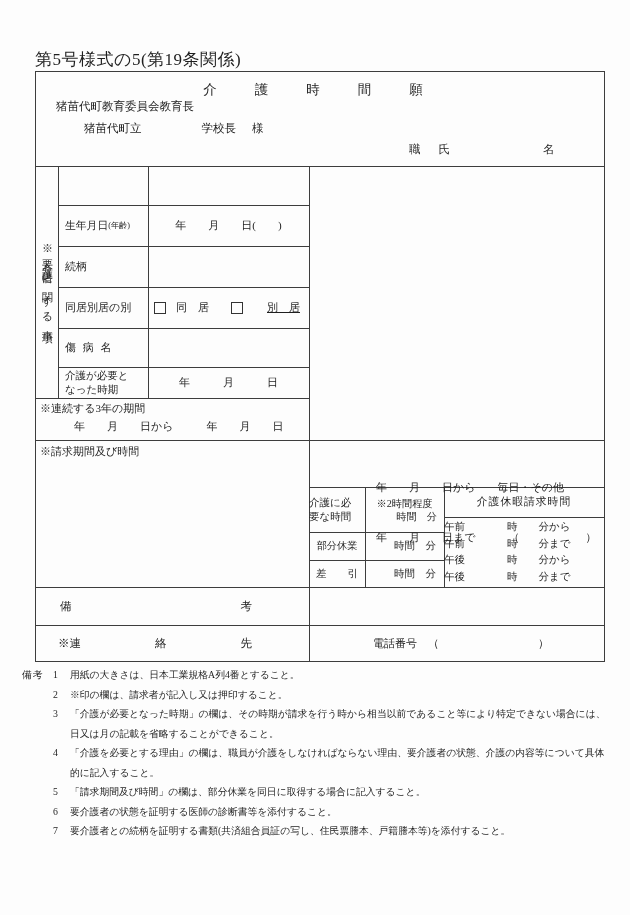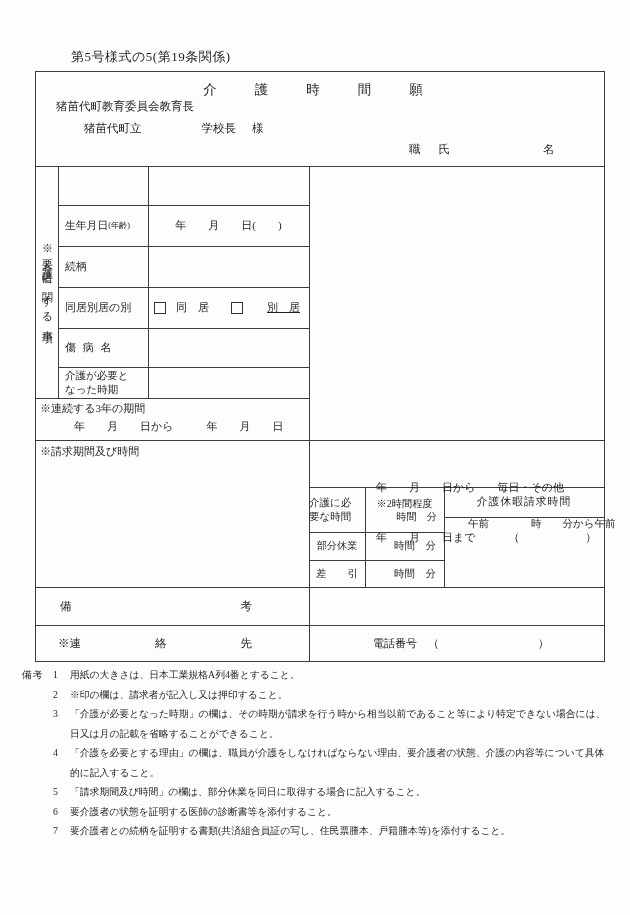--- a/index.html
+++ b/index.html
@@ -5,21 +5,21 @@
   html,body{margin:0;padding:0;background:#e8e8e8;}
   .page{
     position:relative;width:630px;height:915px;background:#fdfdfd;
     font-family:"Liberation Serif","DejaVu Serif",serif;color:#1f1f1f;
     overflow:hidden;margin:0 auto;
   }
   .abs{position:absolute;}
   .line{position:absolute;background:#3d3d3d;}
   .h{height:1px;} .v{width:1px;}
   .box{position:absolute;left:35px;top:71px;width:568px;height:589px;border:1.4px solid #3d3d3d;background:#fdfdfd;} 
-  .formno{left:35px;top:48px;font-size:13px;letter-spacing:.5px;margin-left:36px;}
+  .formno{left:35px;top:48px;font-size:17px;letter-spacing:.5px;}
   .title{left:0;top:9px;width:100%;text-align:center;font-size:13.5px;letter-spacing:38px;text-indent:24px;white-space:nowrap;}
   .addr1{left:20px;top:27px;font-size:11.5px;}
   .addr2{left:20px;top:49px;font-size:11.5px;margin-left:28px;}
   .addr2 .school{margin-left:60px;} .addr2 .sama{margin-left:16px;}
   .sig{left:373px;top:70px;font-size:11.5px;}
   .sig .shi{margin-left:18px;} .sig .mei{margin-left:93px;}
   .vertlabel{
     left:0;top:94px;width:22px;height:232px;display:flex;align-items:center;justify-content:center;
     writing-mode:vertical-rl;text-orientation:upright;font-size:11px;letter-spacing:4px;
   }
@@ -34,21 +34,21 @@
   .sec3yr-range{left:38px;top:347px;font-size:11px;white-space:pre;}
   .claim-label{left:4px;top:372px;font-size:11px;}
   .daterange{left:340px;top:374px;font-size:11px;line-height:16.5px;white-space:pre;}
   .tt-c1{left:273px;width:56px;padding-left:0;box-sizing:border-box;justify-content:center;}
   .tt-c2{left:329px;width:79px;box-sizing:border-box;}
   .tt-r1{top:415px;height:45px;} .tt-r2{top:460px;height:28px;} .tt-r3{top:488px;height:27px;}
   .tt-c2-inner{width:100%;display:flex;flex-direction:column;line-height:13px;font-size:10.2px;}
   .tt-c2-l1{text-align:center;} .tt-c2-l2{text-align:right;padding-right:7px;}
   .tt-val{justify-content:flex-end;padding-right:8px;font-size:10.5px;}
   .c3head{left:408px;top:415px;width:160px;height:30px;justify-content:center;font-size:10.8px;letter-spacing:1px;}
-  .c3body{left:408px;top:445px;width:160px;height:70px;display:flex;flex-direction:row;justify-content:space-evenly;padding-left:24px;box-sizing:border-box;font-size:10.5px;white-space:pre;}
+  .c3body{left:408px;top:445px;width:160px;height:70px;display:flex;flex-direction:column;justify-content:space-evenly;padding-left:0;box-sizing:border-box;font-size:10.5px;white-space:pre;}
   .remarks-l{left:0;top:515px;width:273px;height:38px;justify-content:space-between;padding-left:24px;padding-right:57px;box-sizing:border-box;font-size:11.5px;}
   .contact-l{left:0;top:553px;width:273px;height:36px;justify-content:space-between;padding-left:22px;padding-right:57px;box-sizing:border-box;font-size:11.5px;}
   .phone{left:273px;top:553px;width:295px;height:36px;padding-left:64px;box-sizing:border-box;font-size:11px;white-space:pre;font-family:Liberation Mono, monospace;}
   .footnotes{position:absolute;left:22px;top:665px;width:592px;font-size:9.8px;line-height:19.5px;}
   .fn-head{position:absolute;left:0;top:0;letter-spacing:1px;}
   .fn-items{margin-left:31px;}
   .fn-item{display:flex;}
   .fn-num{width:17px;flex:none;}
   .fn-text{flex:1;}
 </style>
@@ -111,20 +111,21 @@
         <span style="margin-left:24px;text-decoration:underline;">別　居</span>
     </div>
 
     <div class="cell lblcell" style="top:256px;height:39px;letter-spacing:2px;">傷 病 名</div>
     <div class="cell valcell" style="top:256px;height:39px;"></div>
 
     <div class="cell lblcell twoline" style="top:295px;height:31px;">
       <span>介護が必要と</span>
         <span>なった時期</span>
     </div>
+    <div class="cell valcell center" style="top:295px;height:31px;white-space:pre;">年　　　月　　　日</div>
 
     <div class="abs" style="left:273px;top:94px;width:295px;height:274px;"></div>
 
     <div class="abs sec3yr-label">※連続する3年の期間</div>
     <div class="abs sec3yr-range">年　　月　　日から　　　年　　月　　日</div>
 
     <div class="abs claim-label">※請求期間及び時間</div>
     <div class="abs daterange">
       <div>年　　月　　日から　　毎日・その他</div>
       <div>年　　月　　日まで　　　（　　　　　　）</div>

